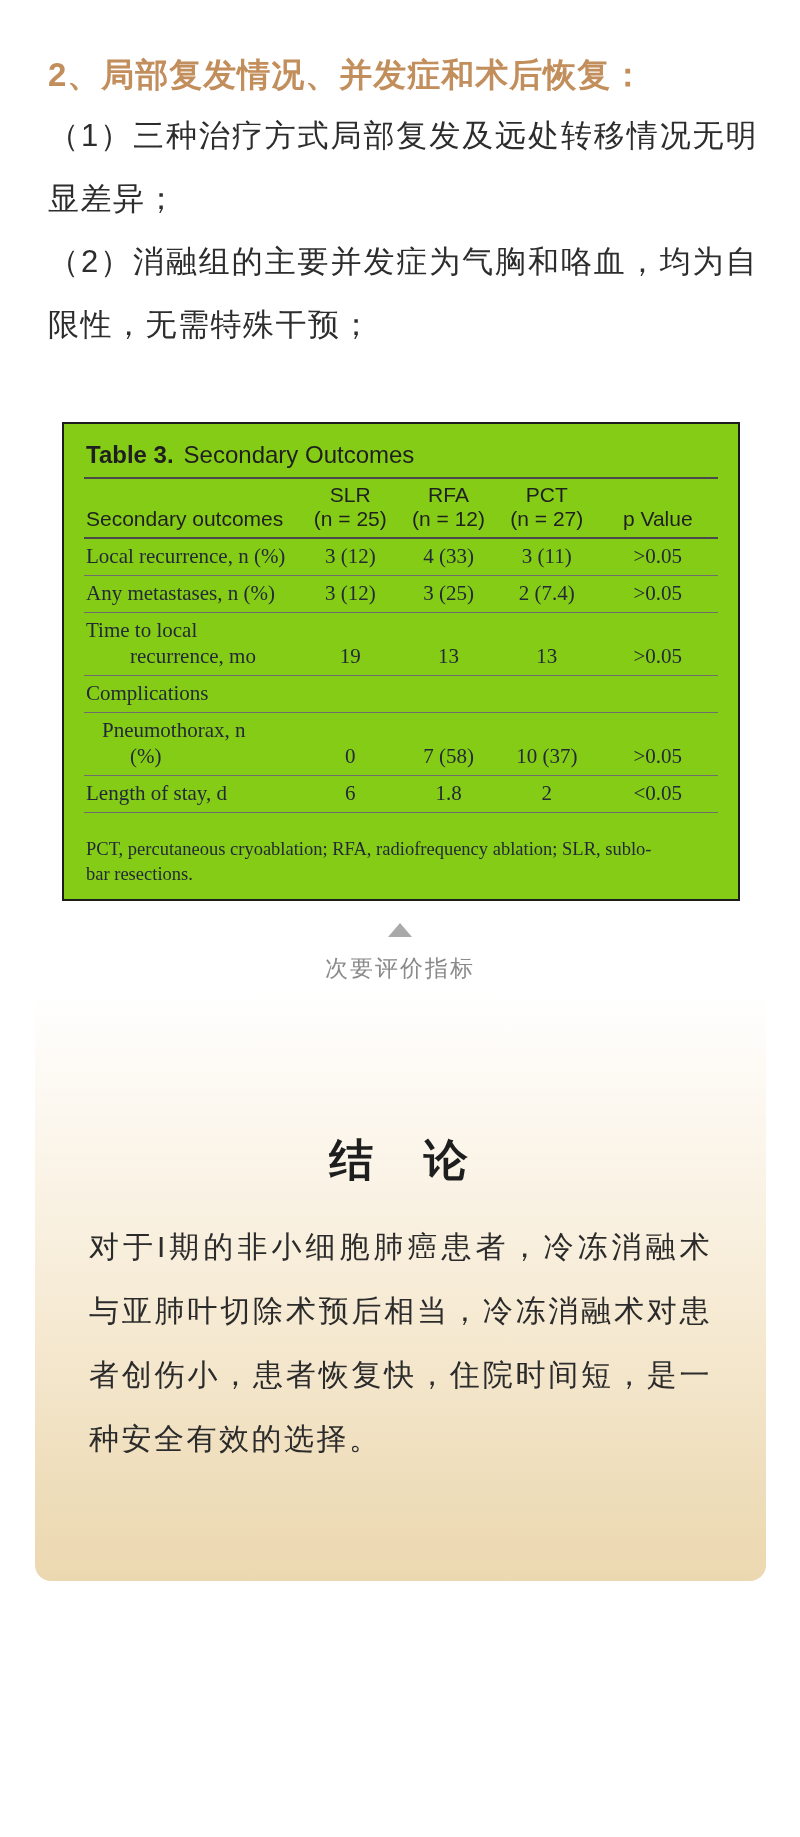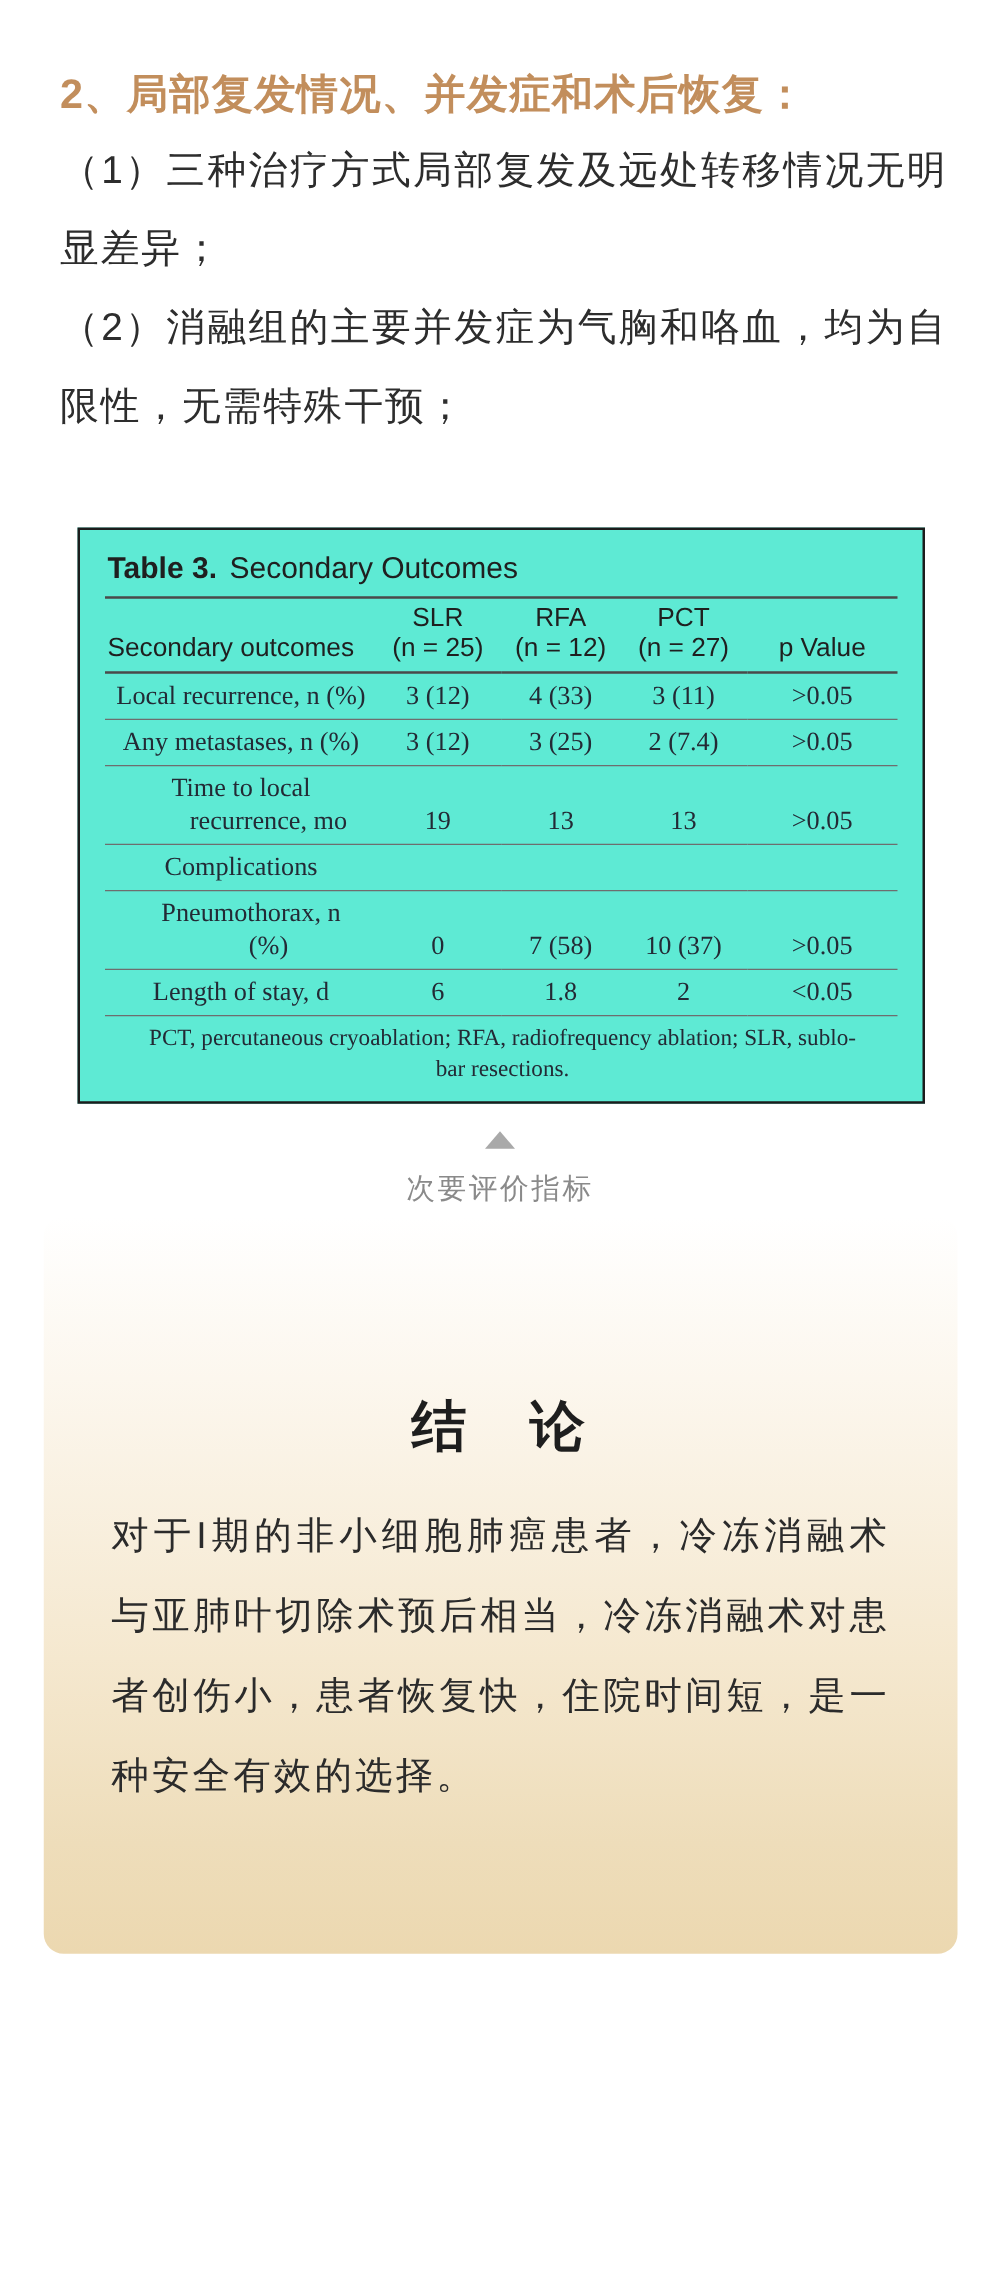--- a/index.html
+++ b/index.html
@@ -32,21 +32,21 @@
     text-align: justify;
     letter-spacing: 1.5px;
     font-weight: 400;
   }
 
   
   .figure {
     margin: 66px 0 0 62px;
     width: 678px;
     border: 2px solid #1c1c1c;
-    background: #5eead4;
+    background: #84cc16;
     padding: 10px 20px 12px 20px;
   }
   .fig-title {
     font-family: "Liberation Sans", sans-serif;
     font-size: 24px;
     line-height: 30px;
     color: #1f1f1f;
     padding: 6px 0 7px 2px;
     border-bottom: 2px solid #4a4a4a;
   }
@@ -75,31 +75,30 @@
   table.jt thead tr { border-bottom: 2px solid #4a4a4a; }
   table.jt tbody tr { border-bottom: 1.5px solid #6e6e6e; }
   table.jt tbody td {
     font-family: "Liberation Serif", "DejaVu Serif", serif;
     font-size: 21px;
     line-height: 26px;
     color: #232a35;
     vertical-align: bottom;
     text-align: center;
   }
-  table.jt tbody td.lbl { text-align: center; padding-left: 2px; }
+  table.jt tbody td.lbl { text-align: left; padding-left: 2px; }
   .ind1 { padding-left: 16px; }
   .ind2 { padding-left: 44px; }
   .footnote {
-    margin-top: 6px;
+    margin-top: 24px;
     font-family: "Liberation Serif", "DejaVu Serif", serif;
     font-size: 18.5px;
     line-height: 25px;
     color: #232a35;
     padding-left: 2px;
-    text-align: center;
   }
 
   
   .tri {
     width: 0; height: 0;
     margin: 22px auto 0 auto;
     border-left: 12px solid transparent;
     border-right: 12px solid transparent;
     border-bottom: 14px solid #a9a9a9;
   }

